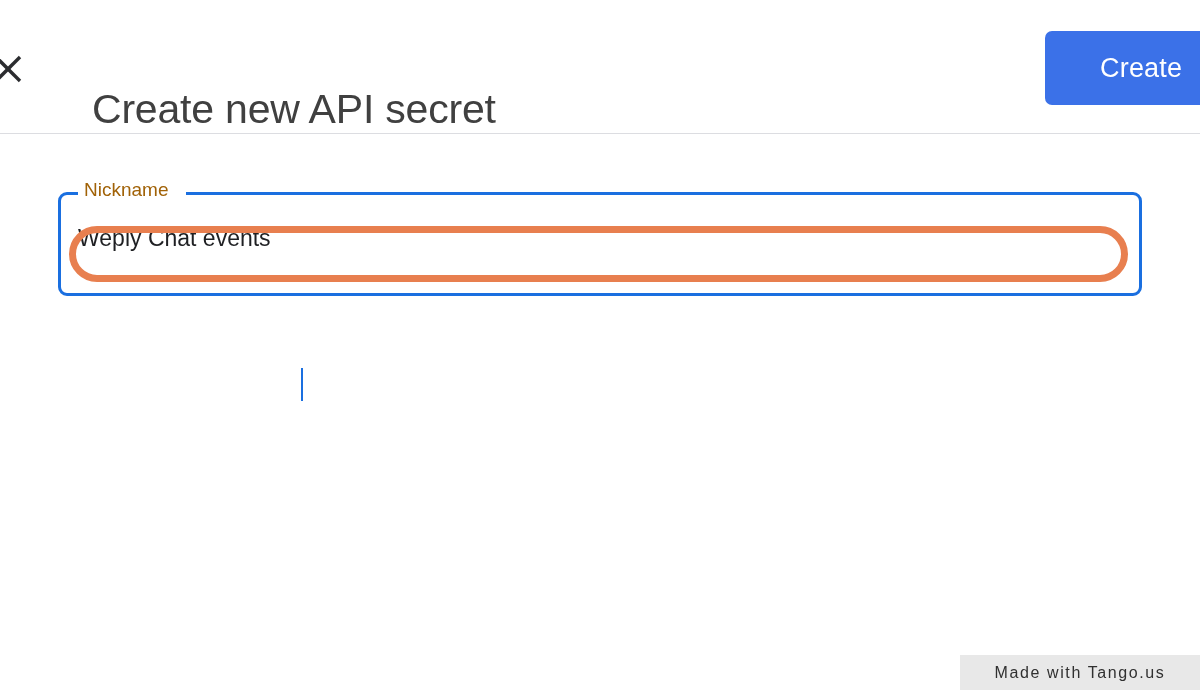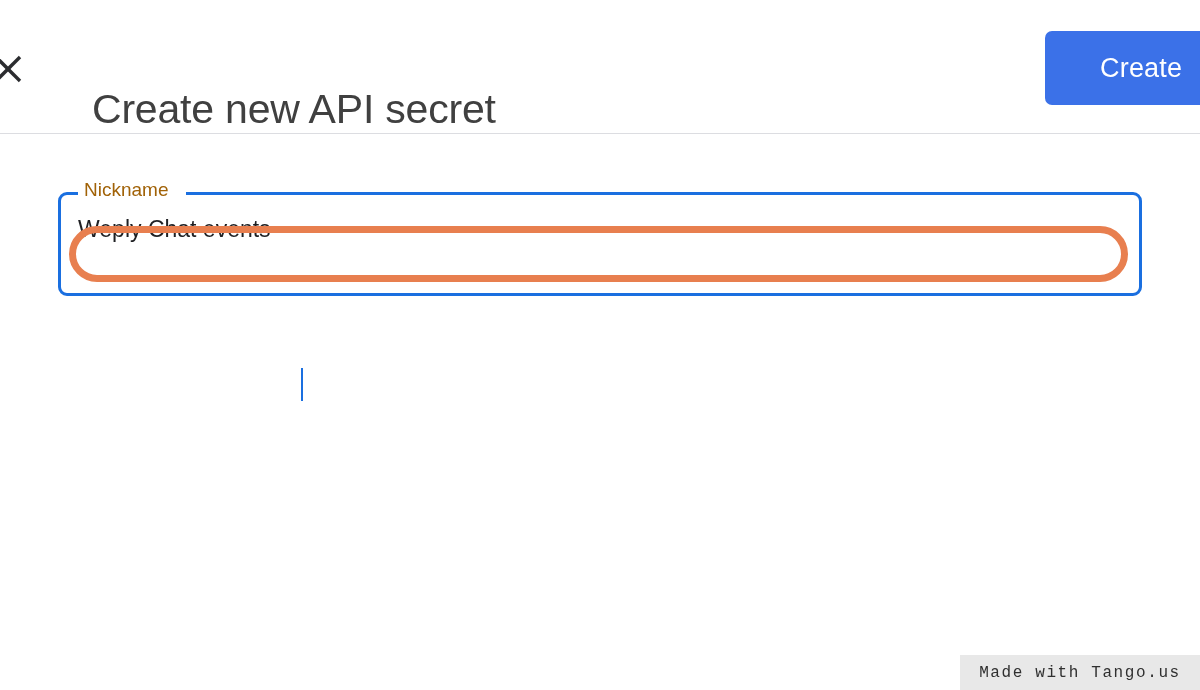--- a/index.html
+++ b/index.html
@@ -119,21 +119,21 @@
     font-size: 19px;
     line-height: 24px;
     color: #a16207;
     background: transparent;
     padding: 0 4px;
     white-space: nowrap;
   }
   .field-input {
     position: absolute;
     left: 20px;
-    top: 15px;
+    top: 24px;
     width: 1040px;
     height: 44px;
     border: none;
     outline: none;
     background: transparent;
     font-family: "Liberation Sans", sans-serif;
     font-size: 23px;
     color: #1f2023;
     padding: 0;
     caret-color: #1a6fe0;
@@ -167,21 +167,21 @@
     left: 960px;
     top: 655px;
     width: 240px;
     height: 35px;
     background: #e8e8e8;
     display: flex;
     align-items: center;
     justify-content: center;
   }
   .watermark-text {
-    font-family: Liberation Mono, monospace;
+    font-family: Liberation Sans, sans-serif;
     font-size: 16px;
     letter-spacing: 1.6px;
     color: #303030;
     white-space: nowrap;
   }
 </style>
 </head>
 <body>
 
 <div class="header">

